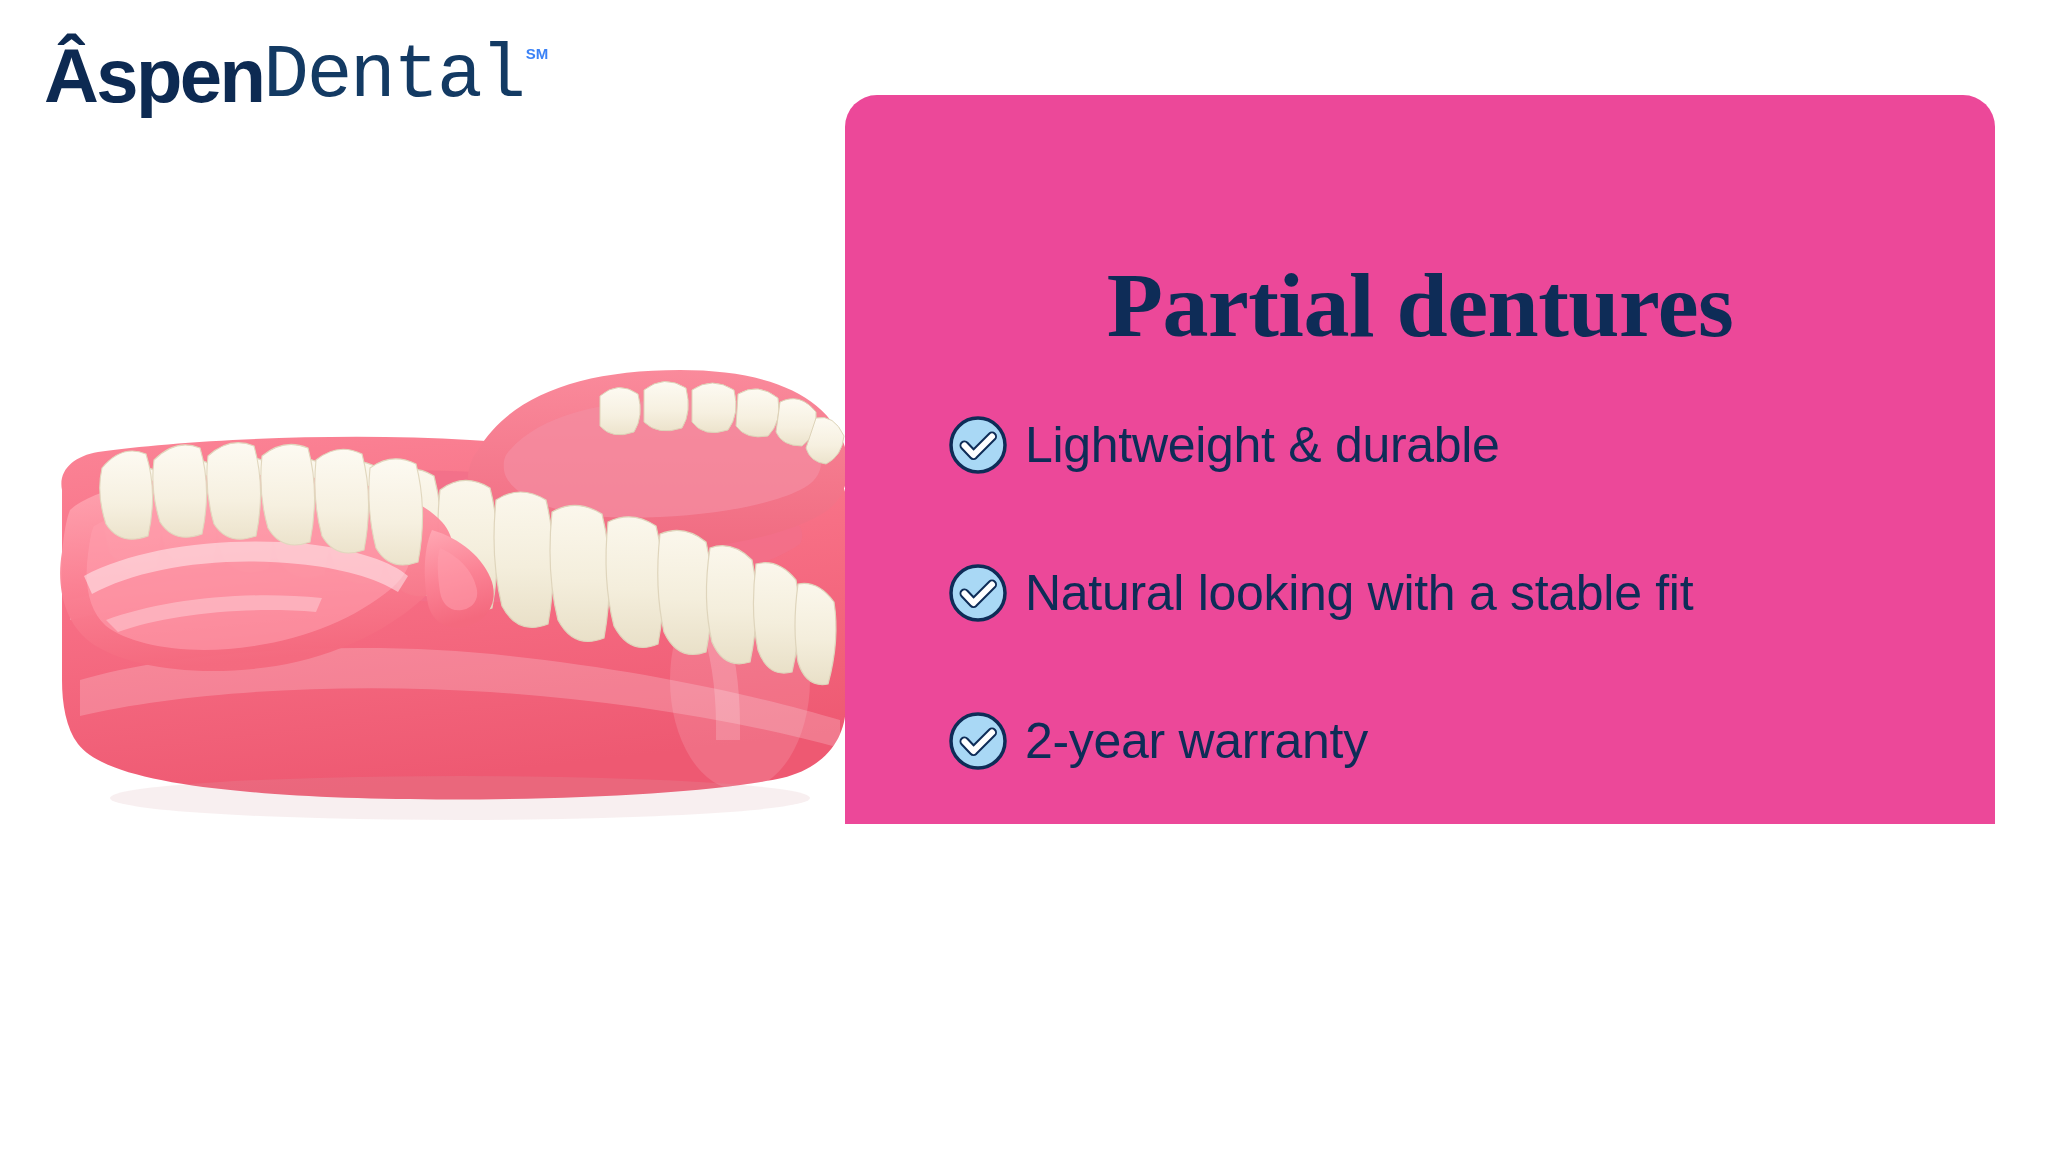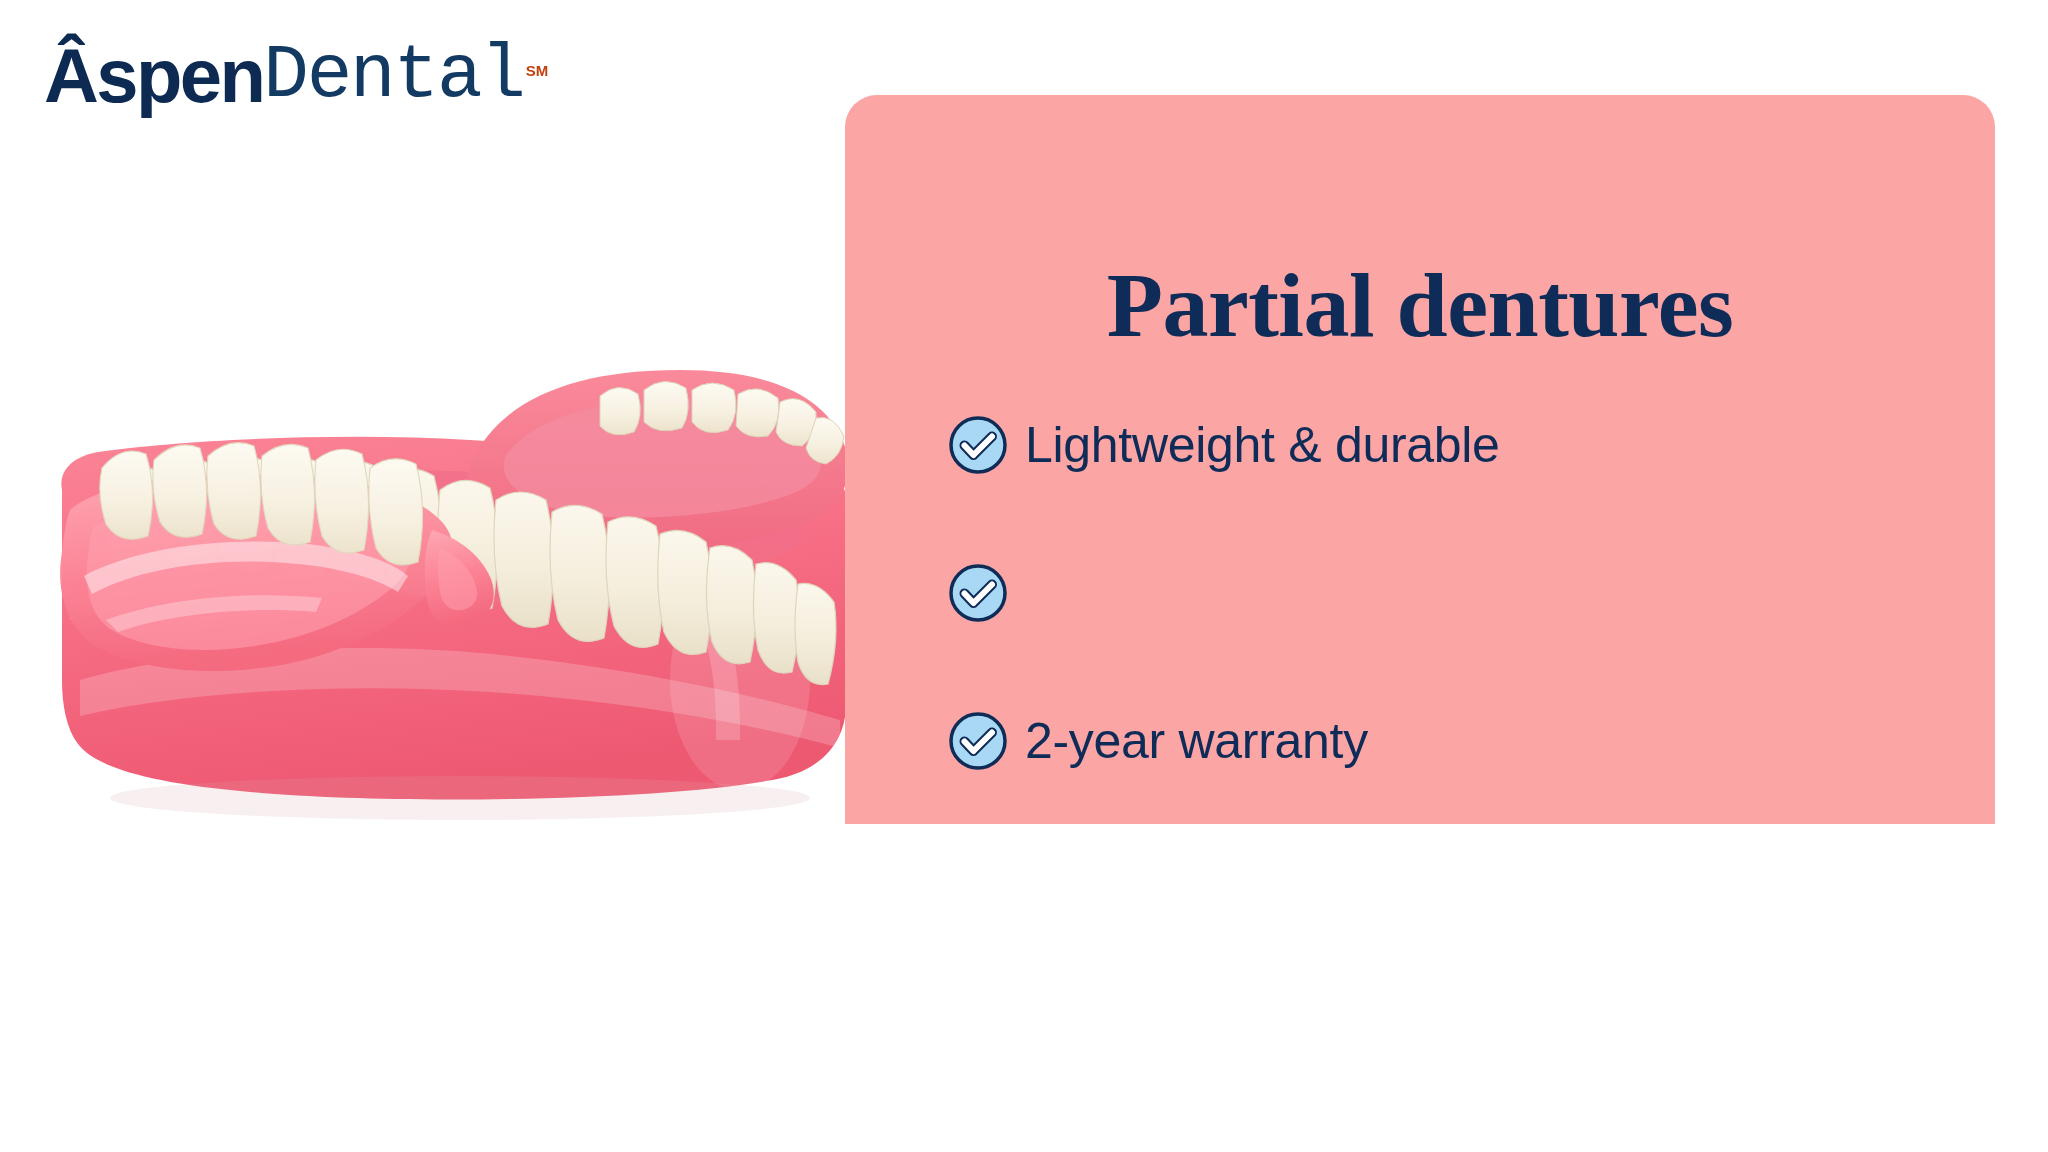--- a/index.html
+++ b/index.html
@@ -36,40 +36,40 @@
     font-family:Liberation Mono, monospace;
     font-weight:300;
     font-size:76px;
     letter-spacing:-2.2px;
     color:#133a63;
   }
   .logo-sm{
     font-family:"Liberation Sans", sans-serif;
     font-size:15px;
     font-weight:600;
-    color:#c2410c;
-    margin-top:25px;
+    color:#3b82f6;
+    margin-top:8px;
     margin-left:2px;
     letter-spacing:0;
   }
 
   
   .photo{
     position:absolute;
     left:40px;top:300px;
     width:830px;height:560px;
   }
   .photo svg{display:block;width:100%;height:100%;}
 
   
   .card{
     position:absolute;
     left:845px;top:95px;
     width:1150px;height:937px;
-    background:#fca5a5;
+    background:#ec4899;
     border-radius:32px;
     box-sizing:border-box;
     padding:0;
   }
   .card-title{
     position:absolute;
     left:0;right:0;top:164px;
     text-align:center;
     font-family:"Liberation Serif", serif;
     font-weight:700;
@@ -266,20 +266,21 @@
       </div>
 
       <div class="bullet">
         <span class="chk">
           <svg viewBox="0 0 62 62" xmlns="http://www.w3.org/2000/svg" aria-hidden="true">
             <circle cx="31" cy="31" r="27" fill="#a9d8f5" stroke="#0e2c57" stroke-width="3.5"></circle>
             <path d="M17.5,31.5 L26.5,41 L45,22.5" fill="none" stroke="#0e2c57" stroke-width="10" stroke-linecap="round" stroke-linejoin="round"></path>
             <path d="M17.5,31.5 L26.5,41 L45,22.5" fill="none" stroke="#ffffff" stroke-width="6" stroke-linecap="round" stroke-linejoin="round"></path>
           </svg>
         </span>
+        <span class="bullet-text">Natural looking with a stable fit</span>
       </div>
 
       <div class="bullet">
         <span class="chk">
           <svg viewBox="0 0 62 62" xmlns="http://www.w3.org/2000/svg" aria-hidden="true">
             <circle cx="31" cy="31" r="27" fill="#a9d8f5" stroke="#0e2c57" stroke-width="3.5"></circle>
             <path d="M17.5,31.5 L26.5,41 L45,22.5" fill="none" stroke="#0e2c57" stroke-width="10" stroke-linecap="round" stroke-linejoin="round"></path>
             <path d="M17.5,31.5 L26.5,41 L45,22.5" fill="none" stroke="#ffffff" stroke-width="6" stroke-linecap="round" stroke-linejoin="round"></path>
           </svg>
         </span>

